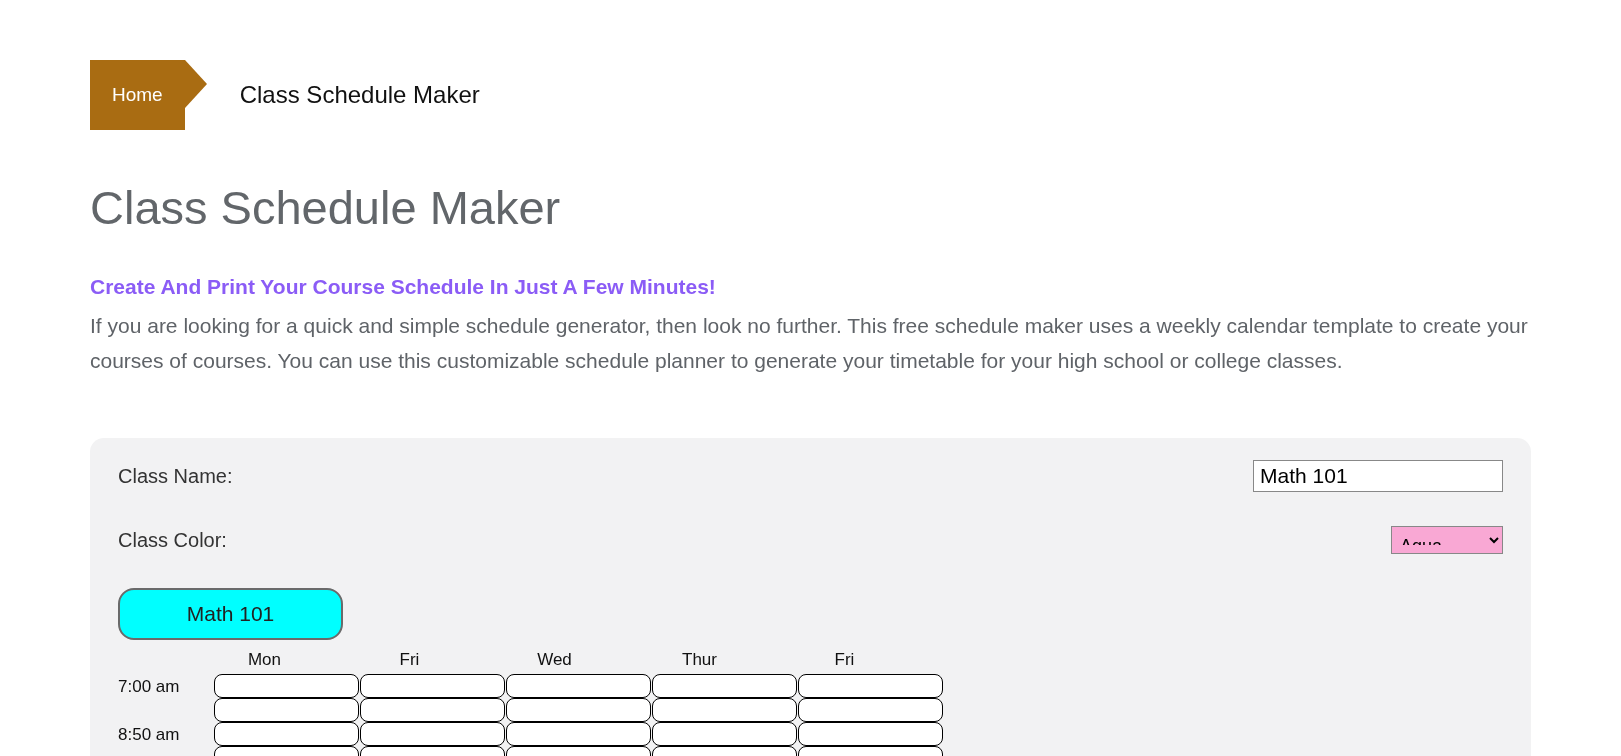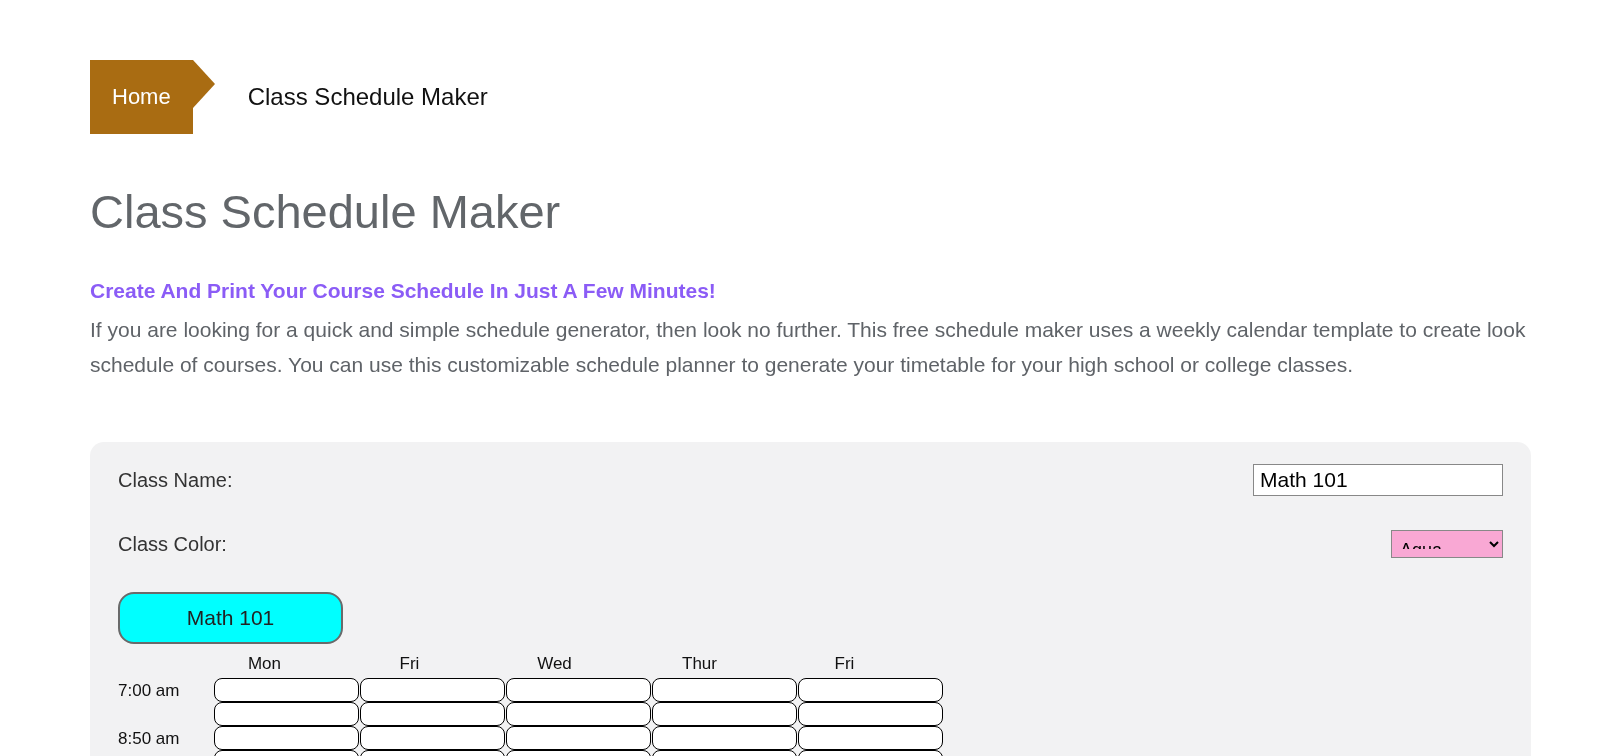--- a/index.html
+++ b/index.html
@@ -16,21 +16,21 @@
       padding: 60px 90px 0 90px;
     }
     .breadcrumb {
       display: flex;
       align-items: center;
       margin-bottom: 50px;
     }
     .breadcrumb-home {
       background: #a96c12;
       color: #fff;
-      font-size: 22px;
+      font-size: 19px;
       padding: 24px 22px;
       position: relative;
       margin-right: 55px;
       cursor: pointer;
     }
     .breadcrumb-home::after {
       content: "";
       position: absolute;
       right: -22px;
       top: 0;
@@ -156,21 +156,21 @@
 
 <div class="container">
   <div class="breadcrumb">
     <div class="breadcrumb-home">Home</div>
     <div class="breadcrumb-current">Class Schedule Maker</div>
   </div>
 
   <h1 class="page-title">Class Schedule Maker</h1>
 
   <p class="lead">Create And Print Your Course Schedule In Just A Few Minutes!</p>
-  <p class="desc">If you are looking for a quick and simple schedule generator, then look no further. This free schedule maker uses a weekly calendar template to create look schedule of courses. You can use this customizable schedule planner to generate your timetable for your high school or college classes.</p>
+  <p class="desc">If you are looking for a quick and simple schedule generator, then look no further. This free schedule maker uses a weekly calendar template to create your courses of courses. You can use this customizable schedule planner to generate your timetable for your high school or college classes.</p>
 
   <div class="panel">
     <div class="form-row">
       <span class="form-label">Class Name:</span>
       <input type="text" class="text-input" value="Math 101" style="">
     </div>
 
     <div class="form-row">
       <span class="form-label">Class Color:</span>
       <select class="select-input">

